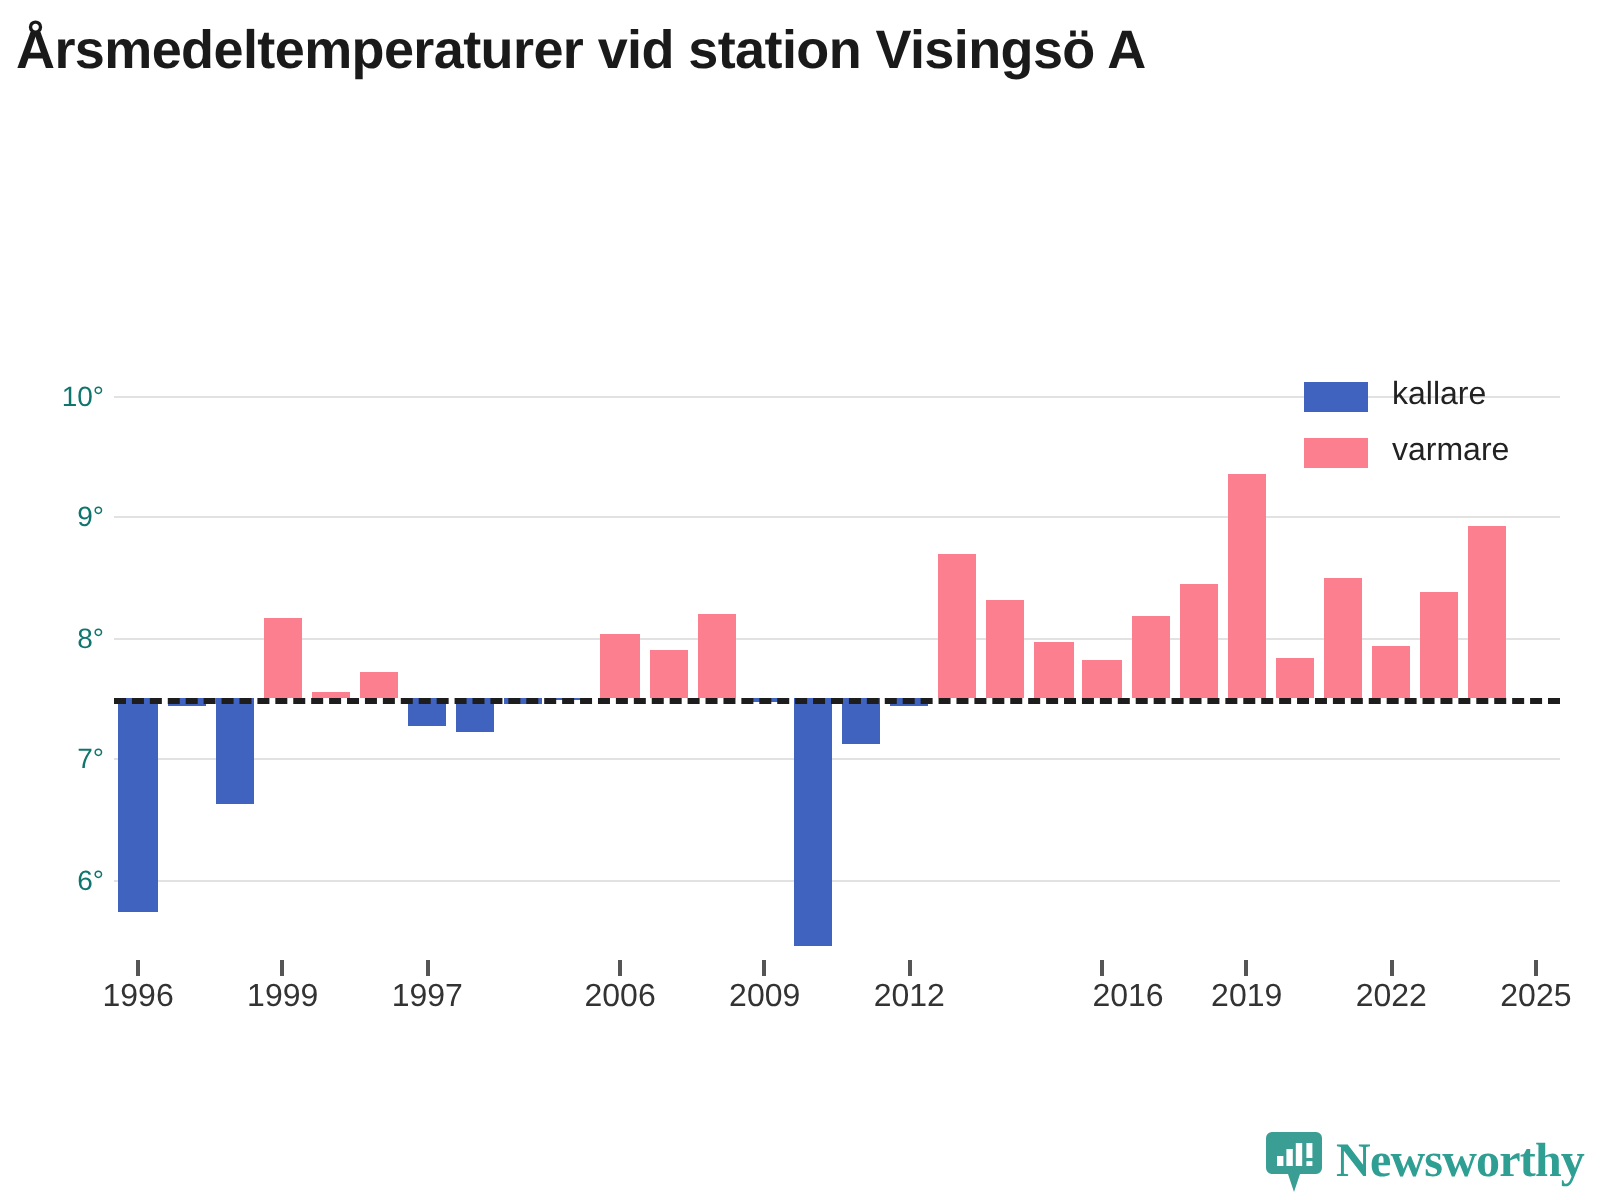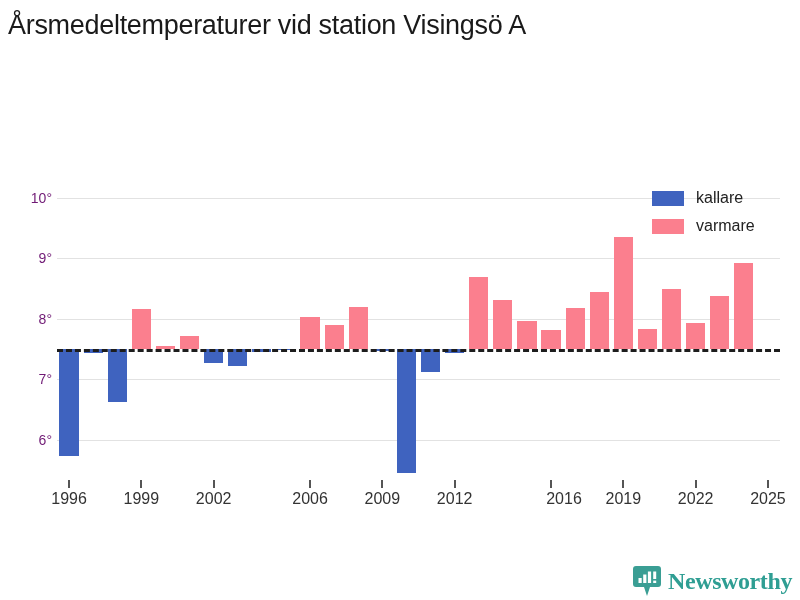--- a/index.html
+++ b/index.html
@@ -6,40 +6,40 @@
   html,body{margin:0;padding:0;}
   body{
     width:800px;height:600px;background:#ffffff;
     font-family:"Liberation Sans","DejaVu Sans",sans-serif;
     color:#222;overflow:hidden;position:relative;
   }
   .page{position:relative;width:800px;height:600px;}
 
   .title{
     position:absolute;left:8px;top:8px;width:780px;
-    font-size:27px;font-weight:normal;letter-spacing:-0.3px;
+    font-size:27px;font-weight:bold;letter-spacing:-0.3px;
     color:#1a1a1a;line-height:34px;
   }
   .subtitle{
     position:absolute;left:8px;top:78px;width:760px;
     font-size:18px;line-height:28px;color:#2b2b2b;font-weight:400;
   }
   .subtitle i{font-style:italic;}
 
   
   .plot{
     position:absolute;left:0px;top:180px;width:800px;height:300px;
   }
   .gridlines{position:absolute;left:0;top:0;width:800px;height:300px;}
   .gridline{
     position:absolute;left:57px;width:723px;height:1px;background:#e2e2e2;
   }
   .ylabel{
     position:absolute;right:748px;width:44px;text-align:right;
-    font-size:14px;color:#701a75;transform:translateY(-8px);
+    font-size:14px;color:#0f766e;transform:translateY(-8px);
     white-space:nowrap;
   }
   .baseline{
     position:absolute;left:57px;width:723px;height:0;
     border-top:3px dashed #1d1d1d;
   }
 
   .bars{position:absolute;left:0;top:0;width:800px;height:300px;}
   .bar{position:absolute;border-radius:0;}
   .bar.cold{background:#3f63bf;}
@@ -128,21 +128,21 @@
       </div>
     <div class="baseline" id="baseline" style="top: 169.014px;"></div>
   </div>
 
   <div class="xaxis" id="xaxis">
       <div class="tick" style="left: 68.05px;"></div>
       <div class="xlabel" style="left: 69.05px;">1996</div>
       <div class="tick" style="left: 140.35px;"></div>
       <div class="xlabel" style="left: 141.35px;">1999</div>
       <div class="tick" style="left: 212.65px;"></div>
-      <div class="xlabel" style="left: 213.65px;">2002</div>
+      <div class="xlabel" style="left: 213.65px;">1997</div>
       <div class="tick" style="left: 309.05px;"></div>
       <div class="xlabel" style="left: 310.05px;">2006</div>
       <div class="tick" style="left: 381.35px;"></div>
       <div class="xlabel" style="left: 382.35px;">2009</div>
       <div class="tick" style="left: 453.65px;"></div>
       <div class="xlabel" style="left: 454.65px;">2012</div>
       <div class="tick" style="left: 550.05px;"></div>
       <div class="xlabel" style="left: 564px;">2016</div>
       <div class="tick" style="left: 622.35px;"></div>
       <div class="xlabel" style="left: 623.35px;">2019</div>

